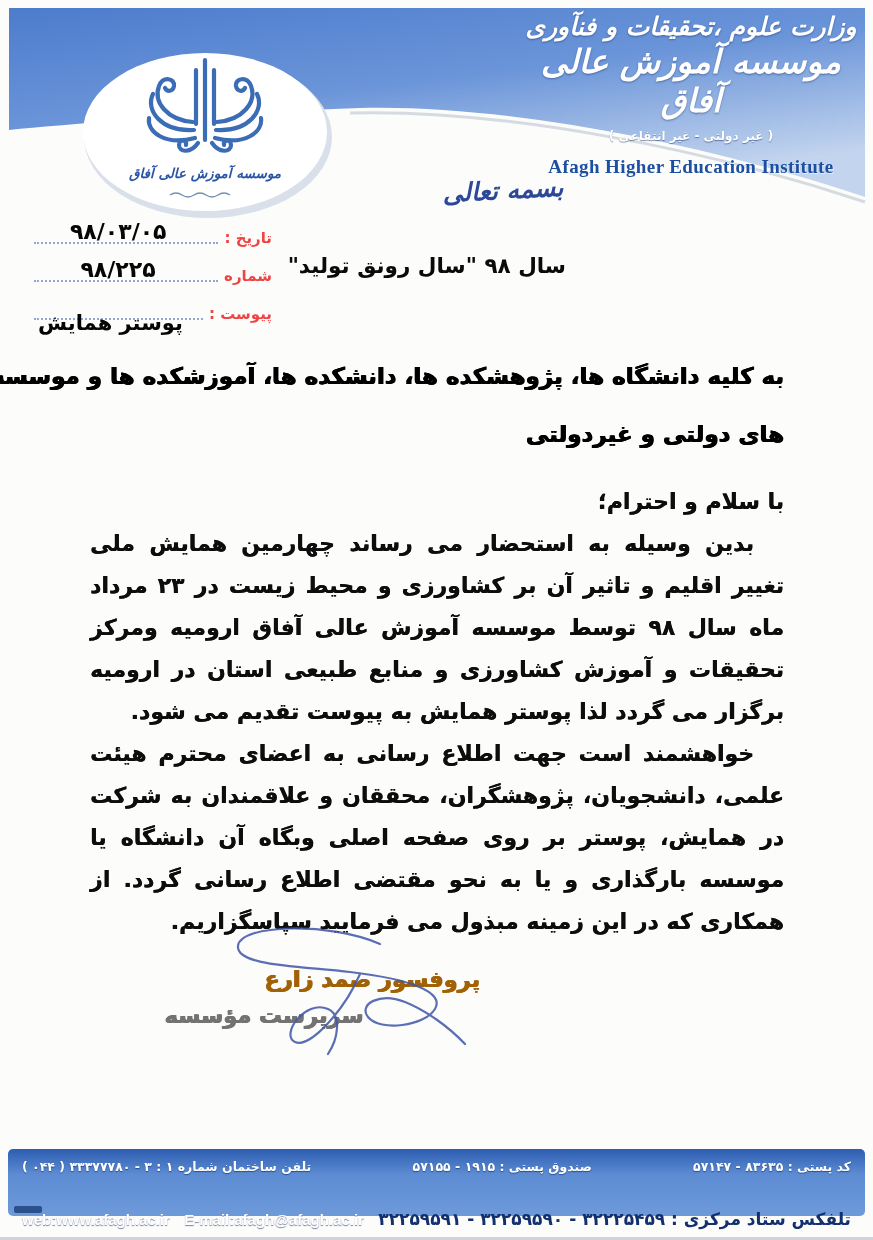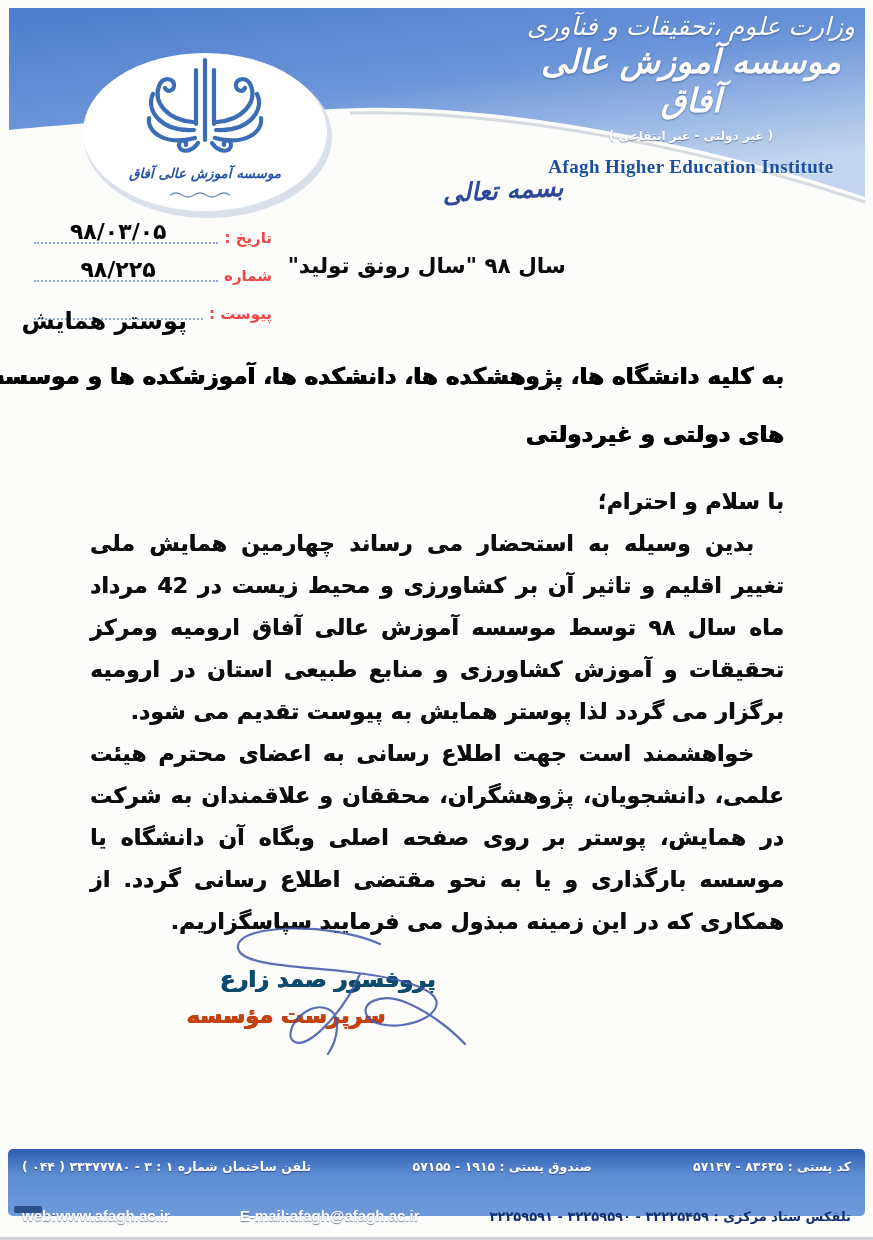--- a/index.html
+++ b/index.html
@@ -12,21 +12,21 @@
   .rtl{direction:rtl; unicode-bidi:plaintext;}
   .heavy{text-shadow:0.7px 0 currentColor, -0.4px 0 currentColor;}
   .semiheavy{text-shadow:0.35px 0 currentColor;}
 
   
   .header-svg{left:0; top:0;}
   .header-text{
     right:14px; top:12px; width:336px; text-align:center;
     color:#ffffff;
   }
-  .h-ministry{font-size:25px; font-weight:normal; font-style:italic;
+  .h-ministry{font-size:25px; font-weight:bold; font-style:italic;
     text-shadow:0 1px 2px rgba(15,40,95,.45);}
   .h-institute{font-size:33px; font-weight:bold; font-style:italic; margin-top:1px;
     text-shadow:0 1px 2px rgba(15,40,95,.45);}
   .h-status{font-size:12px; font-weight:bold; margin-top:9px; letter-spacing:.5px;
     text-shadow:0 1px 1px rgba(15,40,95,.5);}
   .h-english{
     font-family:"Liberation Serif", serif; font-weight:bold;
     font-size:19px; color:#1d4fa0; margin-top:13px; letter-spacing:.4px;
     text-shadow:1px 1px 0 rgba(255,255,255,.55);
   }
@@ -48,51 +48,51 @@
 
   
   .meta{left:26px; top:220px; width:246px;}
   .meta-row{display:flex; direction:rtl; align-items:flex-end; height:27px; margin-bottom:11px;}
   .meta-label{font-size:15px; font-weight:bold; color:#ef4444; white-space:nowrap;}
   .meta-line{flex:1; border-bottom:2px dotted #8fa8d6; height:20px; margin:0 6px 3px 8px; position:relative;}
   .meta-value{
     position:absolute; bottom:-2px; right:16px; left:0; text-align:center;
     font-size:22px; font-weight:bold; color:#050505; white-space:nowrap;
   }
-  .meta-value.low{bottom:-17px; font-size:24px;}
+  .meta-value.low{bottom:-17px; font-size:21px;}
 
   
   .recipient{left:90px; top:358px; width:694px; color:#000;}
   .recipient div{font-size:23px; font-weight:bold; line-height:36px; white-space:nowrap; text-align:right; direction:rtl;}
   .recipient div + div{margin-top:22px;}
   .body-text{
     left:90px; top:481px; width:694px; direction:rtl; text-align:justify;
     font-size:22px; font-weight:bold; line-height:42px; color:#0d0d0d;
   }
   .body-text p{margin:0; text-indent:30px;}
   .salutation{white-space:nowrap;}
 
   
   .sig-name{left:220px; top:966px; width:260px; font-size:22.5px; font-weight:bold;
-    color:#0c4a6e; text-align:left; white-space:nowrap;}
-  .sig-title{left:186px; top:1002px; width:200px; font-size:22.5px; font-weight:bold;
-    color:#c2410c; text-align:center; white-space:nowrap;}
+    color:#a16207; text-align:right; white-space:nowrap;}
+  .sig-title{left:164px; top:1002px; width:200px; font-size:22.5px; font-weight:bold;
+    color:#737373; text-align:center; white-space:nowrap;}
   .sig-scribble{left:210px; top:914px;}
 
   
   .footer{
     left:8px; top:1149px; width:857px; height:67px; border-radius:5px;
     background:linear-gradient(to bottom,#2d5db0 0%, #5d8cd3 38%, #6e9ada 100%);
     box-sizing:border-box; padding:10px 14px 6px 14px;
     display:flex; flex-direction:column; justify-content:space-between;
   }
   .footer-line{display:flex; direction:rtl; justify-content:space-between; align-items:baseline;}
   .f-item{font-size:12.5px; font-weight:bold; color:#ffffff; white-space:nowrap;
     text-shadow:0 1px 1px rgba(10,35,90,.55);}
-  .f-telefax{font-size:13px; font-weight:bold; color:#12306e; white-space:nowrap;margin-top:35px;}
+  .f-telefax{font-size:17px; font-weight:bold; color:#12306e; white-space:nowrap;margin-top:35px;}
   .f-latin{font-family:"Liberation Sans", sans-serif; font-size:15px; font-weight:bold;
     color:#ffffff; direction:ltr; white-space:nowrap; text-shadow:0 1px 1px rgba(10,35,90,.55);}
   .print-artifact{left:14px; top:1206px; width:28px; height:7px; background:#1c3f77;
     border-radius:2px; opacity:.8;}
   .scan-edge{left:0; bottom:0; width:873px; height:3px; background:#cfd2d6;}
 </style>
 </head>
 <body>
 
 <div class="page">
@@ -160,21 +160,21 @@
     </div>
   </div>
 
   <div class="abs recipient heavy">
     <div>به کلیه دانشگاه ها، پژوهشکده ها، دانشکده ها، آموزشکده ها و موسسه</div>
     <div>های دولتی و غیردولتی</div>
   </div>
 
   <div class="abs body-text semiheavy">
     <div class="salutation">با سلام و احترام؛</div>
-    <p>بدین وسیله به استحضار می رساند چهارمین همایش ملی تغییر اقلیم و تاثیر آن بر کشاورزی و محیط زیست در 42 مرداد ماه سال ۹۸ توسط موسسه آموزش عالی آفاق ارومیه ومرکز تحقیقات و آموزش کشاورزی و منابع طبیعی استان در ارومیه برگزار می گردد لذا پوستر همایش به پیوست تقدیم می شود.</p>
+    <p>بدین وسیله به استحضار می رساند چهارمین همایش ملی تغییر اقلیم و تاثیر آن بر کشاورزی و محیط زیست در ۲۳ مرداد ماه سال ۹۸ توسط موسسه آموزش عالی آفاق ارومیه ومرکز تحقیقات و آموزش کشاورزی و منابع طبیعی استان در ارومیه برگزار می گردد لذا پوستر همایش به پیوست تقدیم می شود.</p>
     <p>خواهشمند است جهت اطلاع رسانی به اعضای محترم هیئت علمی، دانشجویان، پژوهشگران، محققان و علاقمندان به شرکت در همایش، پوستر بر روی صفحه اصلی وبگاه آن دانشگاه یا موسسه بارگذاری و یا به نحو مقتضی اطلاع رسانی گردد. از همکاری که در این زمینه مبذول می فرمایید سپاسگزاریم.</p>
   </div>
 
   <div class="abs sig-name heavy rtl">پروفسور صمد زارع</div>
   <div class="abs sig-title heavy rtl">سرپرست مؤسسه</div>
   <svg class="abs sig-scribble" width="270" height="155" viewBox="0 0 270 155">
     <g fill="none" stroke="#4056a8" stroke-width="2.2" opacity="0.85" stroke-linecap="round">
       <path d="M 170,30 C 120,8 30,10 28,32 C 26,52 90,52 140,58 C 200,65 235,78 225,95 C 215,112 170,118 158,103 C 148,90 170,78 195,88 C 215,96 238,112 255,130"></path>
       <path d="M 150,60 C 135,95 100,135 85,128 C 70,121 95,85 118,95 C 132,101 128,125 118,140"></path>
     </g>

